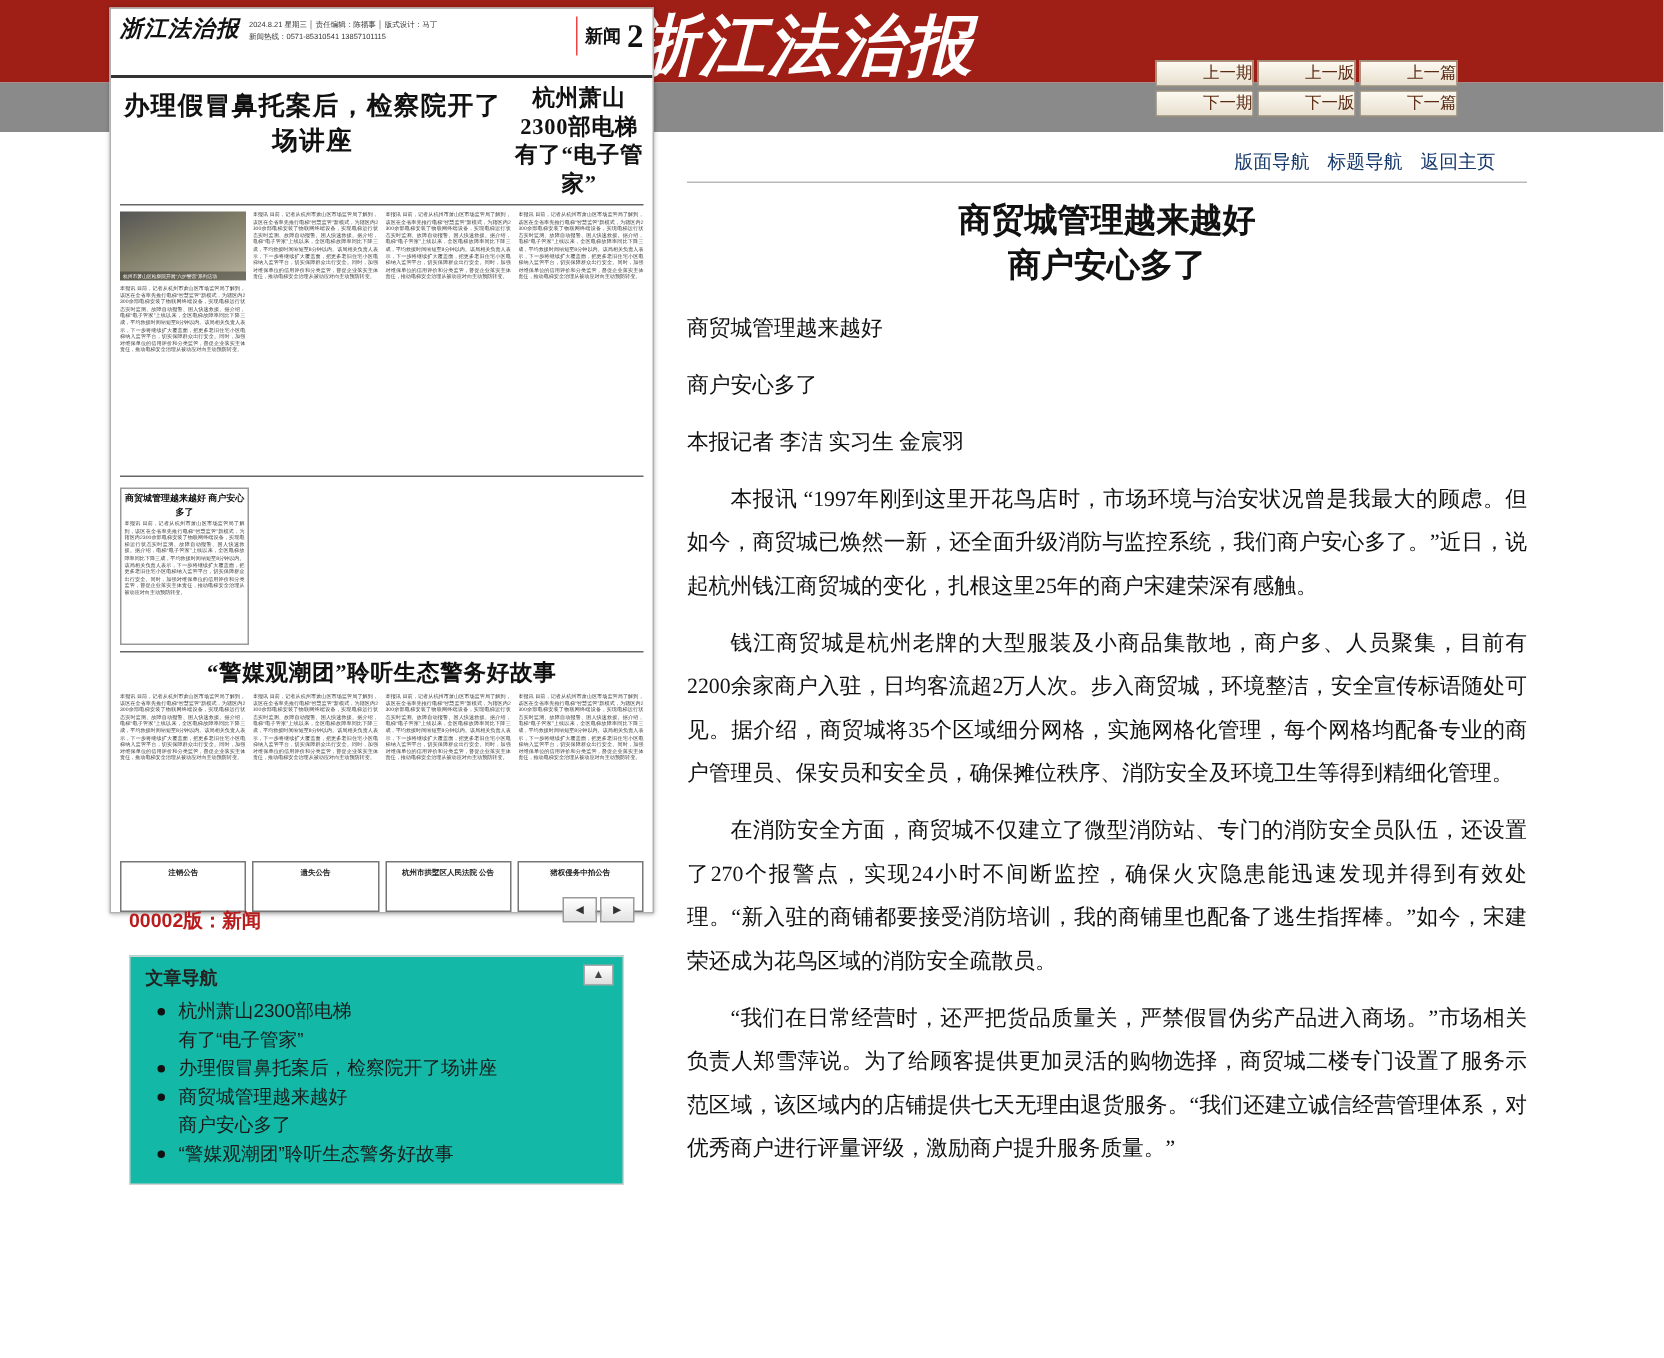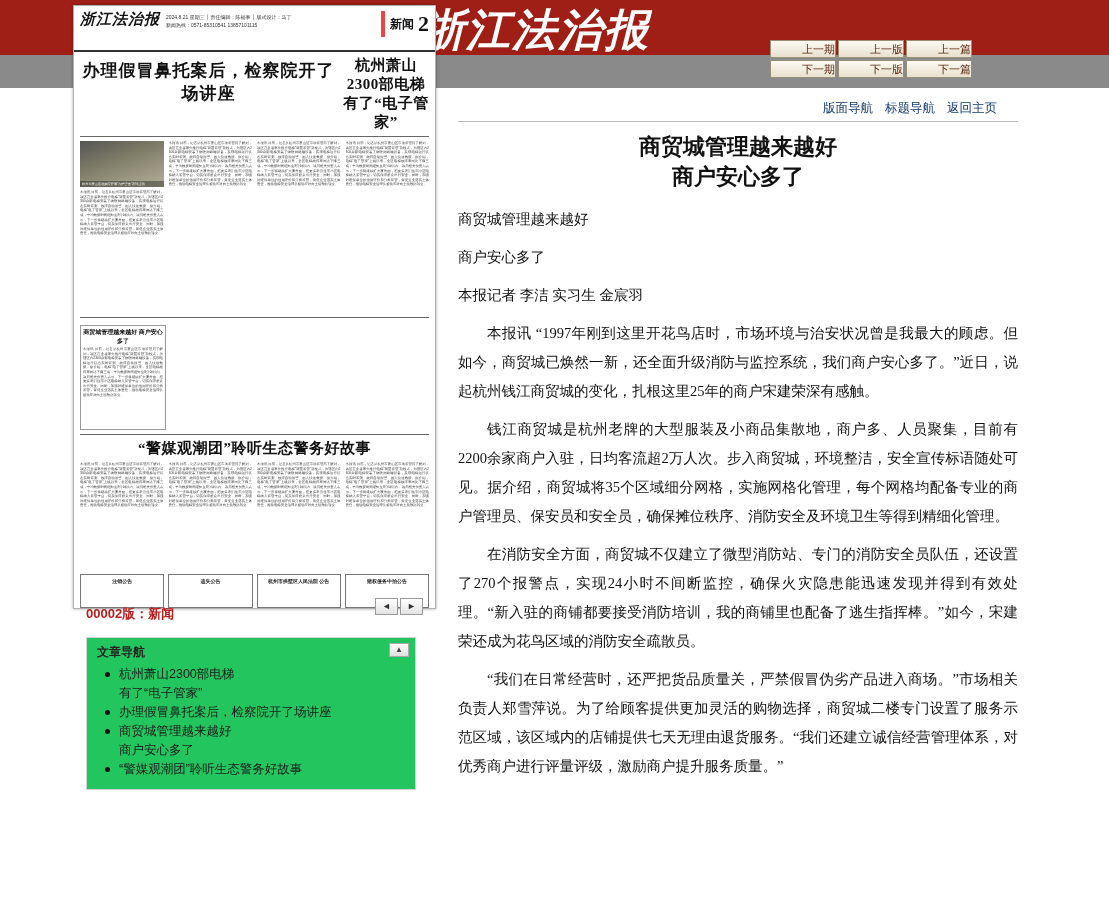--- a/index.html
+++ b/index.html
@@ -100,21 +100,21 @@
     font-size: 5px;
     color: #333;
     line-height: 8px;
     margin-left: 6px;
     margin-top: 3px;
     flex: 1;
   }
   #np-meta .mline { white-space: nowrap; }
   #np-sec {
     display: flex; align-items: center;
-    border-left: 4px solid #ef4444;
+    border-left: 1px solid #ef4444;
     padding-left: 5px;
     margin-top: 1px;
   }
   #np-sec .sec-name {
     font-size: 12px; color: #111; font-weight: bold;
     font-family: "Liberation Serif", serif;
   }
   #np-sec .sec-num {
     font-size: 22px; color: #111; font-weight: bold;
     margin-left: 4px;
@@ -196,21 +196,21 @@
     font-size: 9px; color: #333;
     text-align: center; line-height: 15px;
     cursor: pointer;
   }
 
   
   #toc {
     position: absolute;
     left: 86px; top: 637px;
     width: 330px;
-    background: #22c55e;
+    background: #14b8a6;
     border: 1px solid #d2d2d2;
     padding: 6px 8px 10px 8px;
   }
   #toc .toc-title {
     font-size: 12px; color: #222; font-weight: bold;
     margin: 0 0 4px 2px;
   }
   #toc .scroll-up {
     position: absolute; right: 6px; top: 5px;
     width: 20px; height: 14px;

